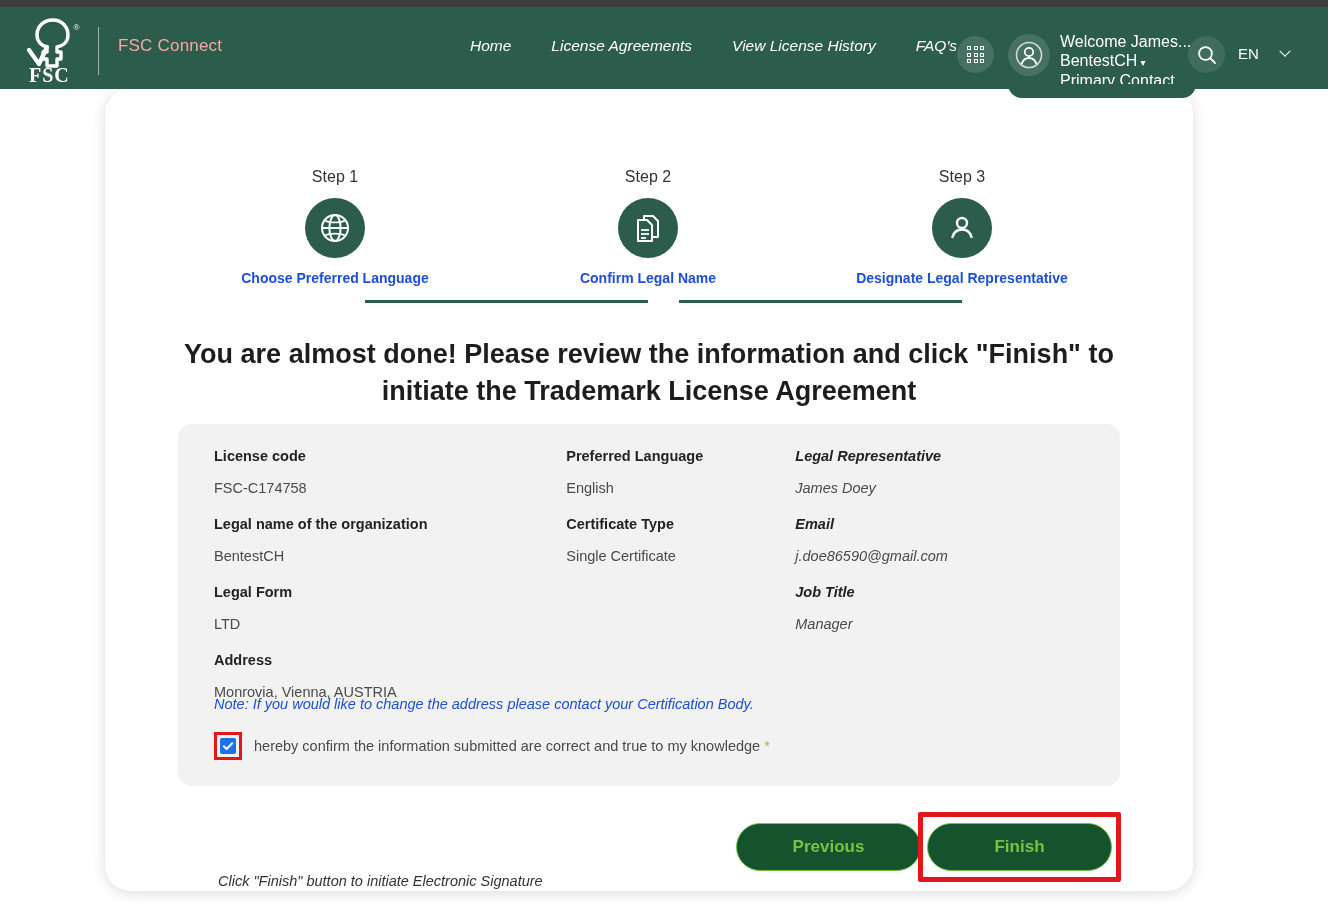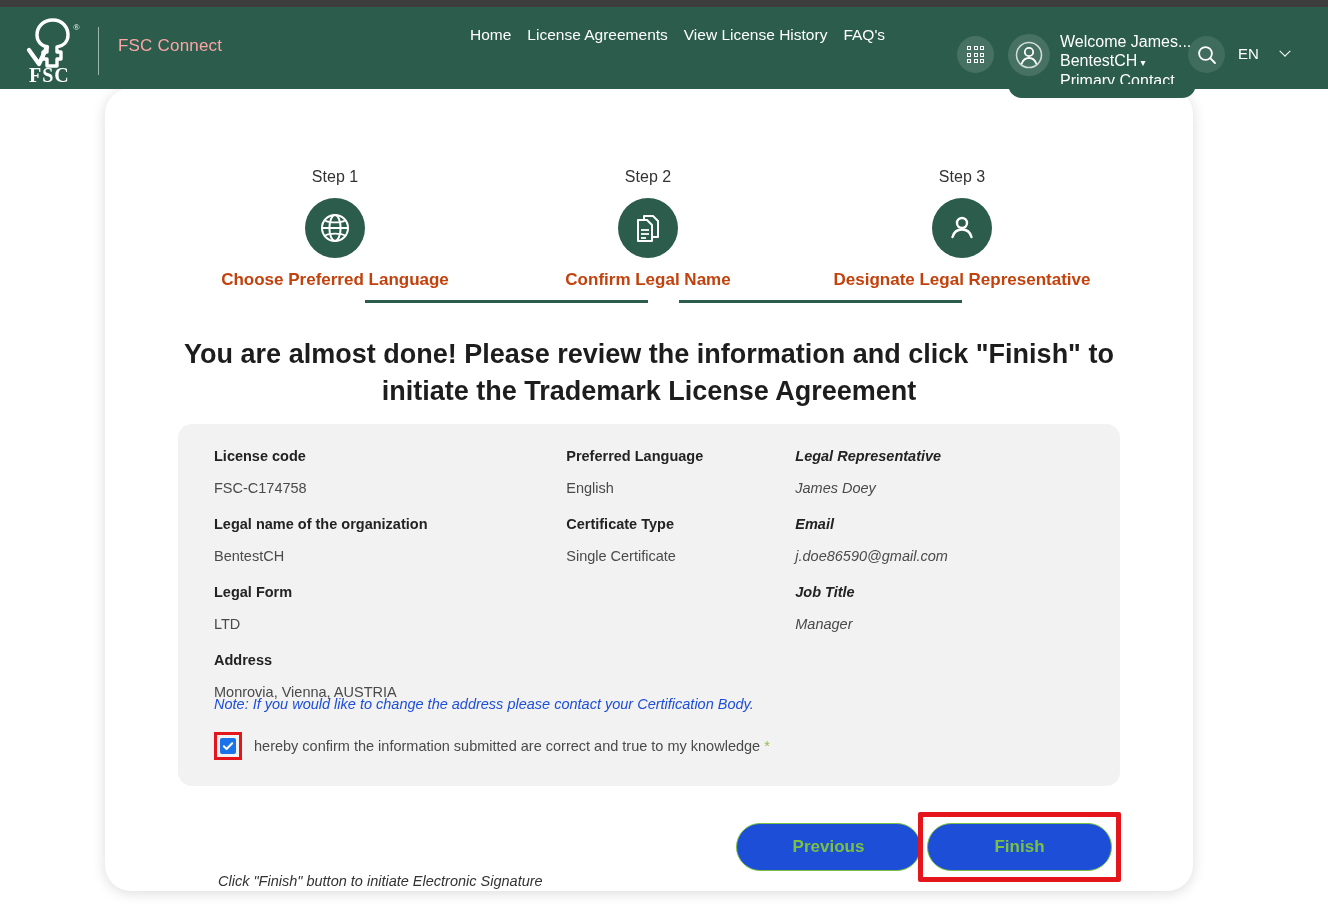--- a/index.html
+++ b/index.html
@@ -46,22 +46,22 @@
     position: absolute; left: 98px; top: 20px;
     width: 1px; height: 48px;
     background: rgba(255,255,255,.55);
   }
   .brand {
     position: absolute; left: 118px; top: 29px;
     color: #fca5a5; font-size: 17px; letter-spacing: .2px;
   }
 
   .nav {
-    position: absolute; left: 470px; top: 19px;
-    display: flex; align-items: center; gap: 16px;
+    position: absolute; left: 470px; top: 30px;
+    display: flex; align-items: center; gap: 40px; font-style: italic;
   }
   .nav a {
     color: #ffffff; font-size: 15.5px; text-decoration: none;
     white-space: nowrap;
   }
 
   .grid-btn {
     position: absolute; left: 957px; top: 29px;
     width: 37px; height: 37px; border-radius: 50%;
     background: rgba(255,255,255,.13);
@@ -134,21 +134,21 @@
   .step-3 { left: 727px; }
   .step-label {
     font-size: 16px; color: #333333; margin-bottom: 12px;
   }
   .step-circle {
     width: 60px; height: 60px; border-radius: 50%;
     background: #2b5c4c; margin: 0 auto;
     display: flex; align-items: center; justify-content: center;
   }
   .step-title {
-    margin-top: 12px; font-size: 17px; font-weight: bold; color: #c2410c;
+    margin-top: 12px; font-size: 14px; font-weight: bold; color: #1d4ed8;
     white-space: nowrap;
   }
   .step-line {
     position: absolute; height: 3px; background: #2b5c4c; top: 132px;
   }
   .line-a { left: 260px; width: 283px; }
   .line-b { left: 574px; width: 283px; }
 
   
   .headline {
@@ -204,21 +204,21 @@
 
   
   .hint {
     position: absolute; left: 113px; top: 785px;
     font-size: 14.5px; font-style: italic; color: #333333;
   }
   .btn {
     position: absolute; top: 735px;
     height: 48px; border-radius: 26px;
     border: 1.6px solid #7ac142;
-    background: #1d4ed8;
+    background: #14532d;
     color: #7ac142; font-size: 17px; font-weight: bold;
     display: flex; align-items: center; justify-content: center;
     cursor: pointer;
   }
   .btn-prev { left: 631px; width: 185px; }
   .btn-finish { left: 822px; width: 185px; }
   .finish-highlight {
     position: absolute; left: 813px; top: 724px;
     width: 203px; height: 70px;
     border: 5px solid #e4161c;

